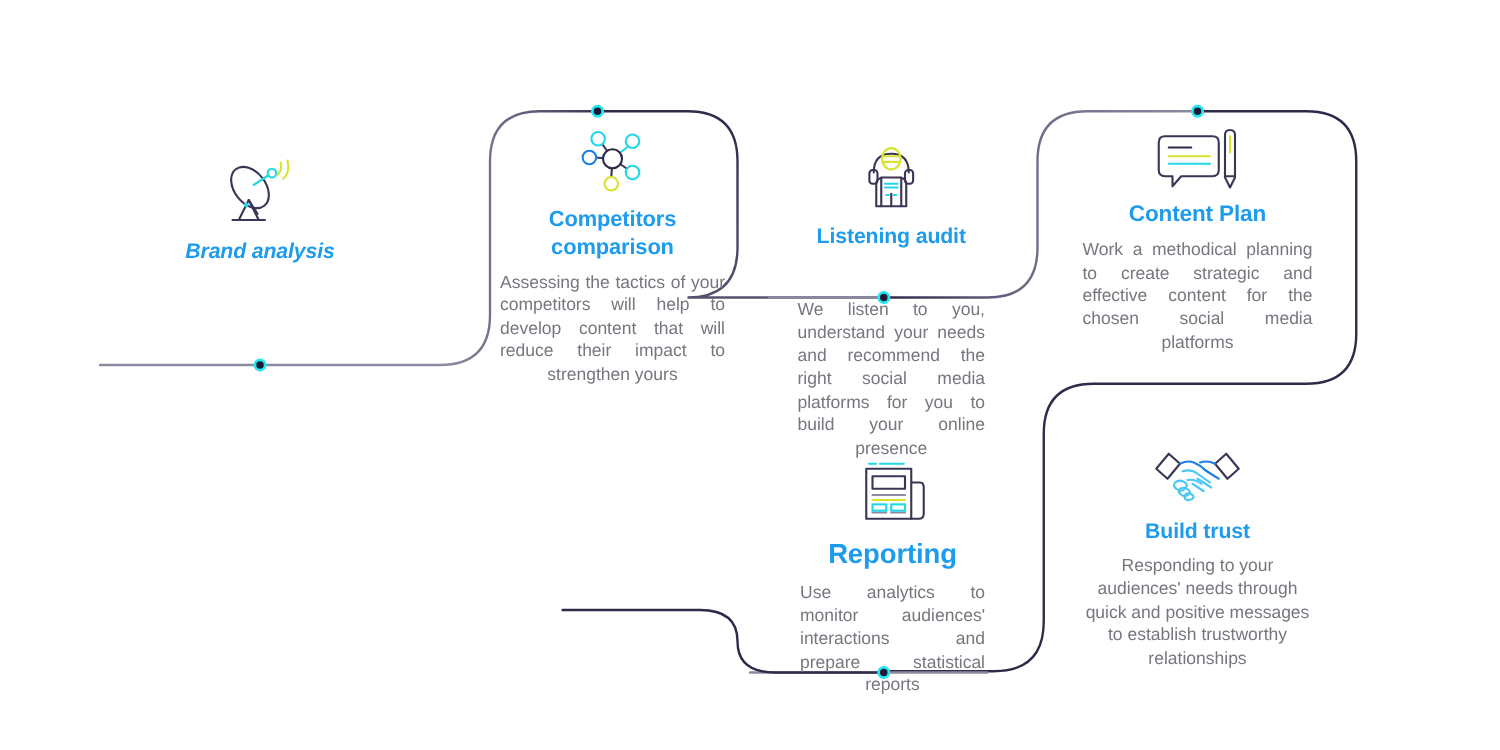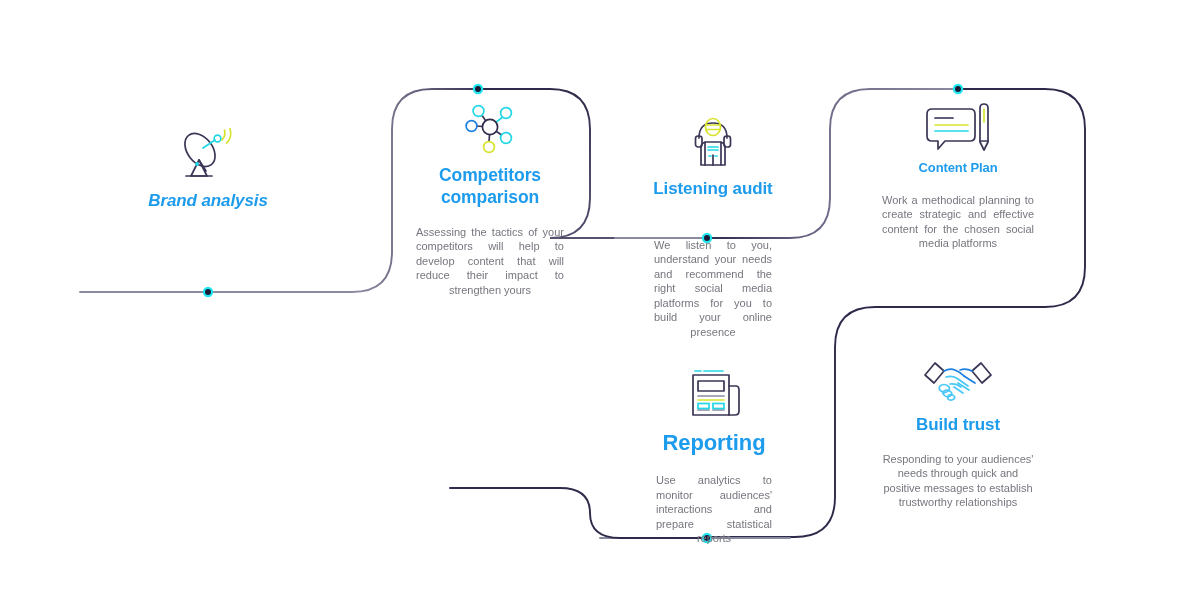--- a/index.html
+++ b/index.html
@@ -38,44 +38,44 @@
     color: #1d9bec;
     font-weight: bold;
     font-size: 17px;
     line-height: 1.28;
     text-align: center;
     margin: 0 0 7px 0;
     letter-spacing: -0.1px;
   }
   .step-desc {
     color: #76767f;
-    font-size: 11px;
+    font-size: 14px;
     line-height: 1.32;
-    margin: 16px;
+    margin: 0;
   }
   .just {
     text-align: justify;
     text-align-last: center;
   }
   .ctr {
     text-align: center;
   }
 
   
   #step-brand-analysis   { left: 108px; top: 122px;  width: 200px; font-style: italic; }
   #step-competitors      { left: 400px; top: 96px;   width: 180px; }
   #step-listening-audit  { left: 638px; top: 110px;  width: 150px; }
   #step-content-plan     { left: 866px; top: 96px;   width: 184px; }
   #step-reporting        { left: 640px; top: 363px;  width: 148px; }
   #step-build-trust      { left: 864px; top: 352px;  width: 188px; }
 
   #step-brand-analysis .step-title  { font-size: 17px; }
   #step-competitors .step-title     { font-size: 17.5px; }
   #step-listening-audit .step-title { font-size: 17px; }
-  #step-content-plan .step-title    { font-size: 13px; }
+  #step-content-plan .step-title    { font-size: 18px; }
   #step-reporting .step-title       { font-size: 22px; }
   #step-build-trust .step-title     { font-size: 17px; }
 
   #step-competitors .step-icon      { height: 62px; }
   #step-brand-analysis .step-icon   { height: 62px; }
   #step-listening-audit .step-icon  { height: 62px; }
   #step-content-plan .step-icon     { height: 58px; }
   #step-reporting .step-icon        { height: 60px; }
   #step-build-trust .step-icon      { height: 56px; }
 

